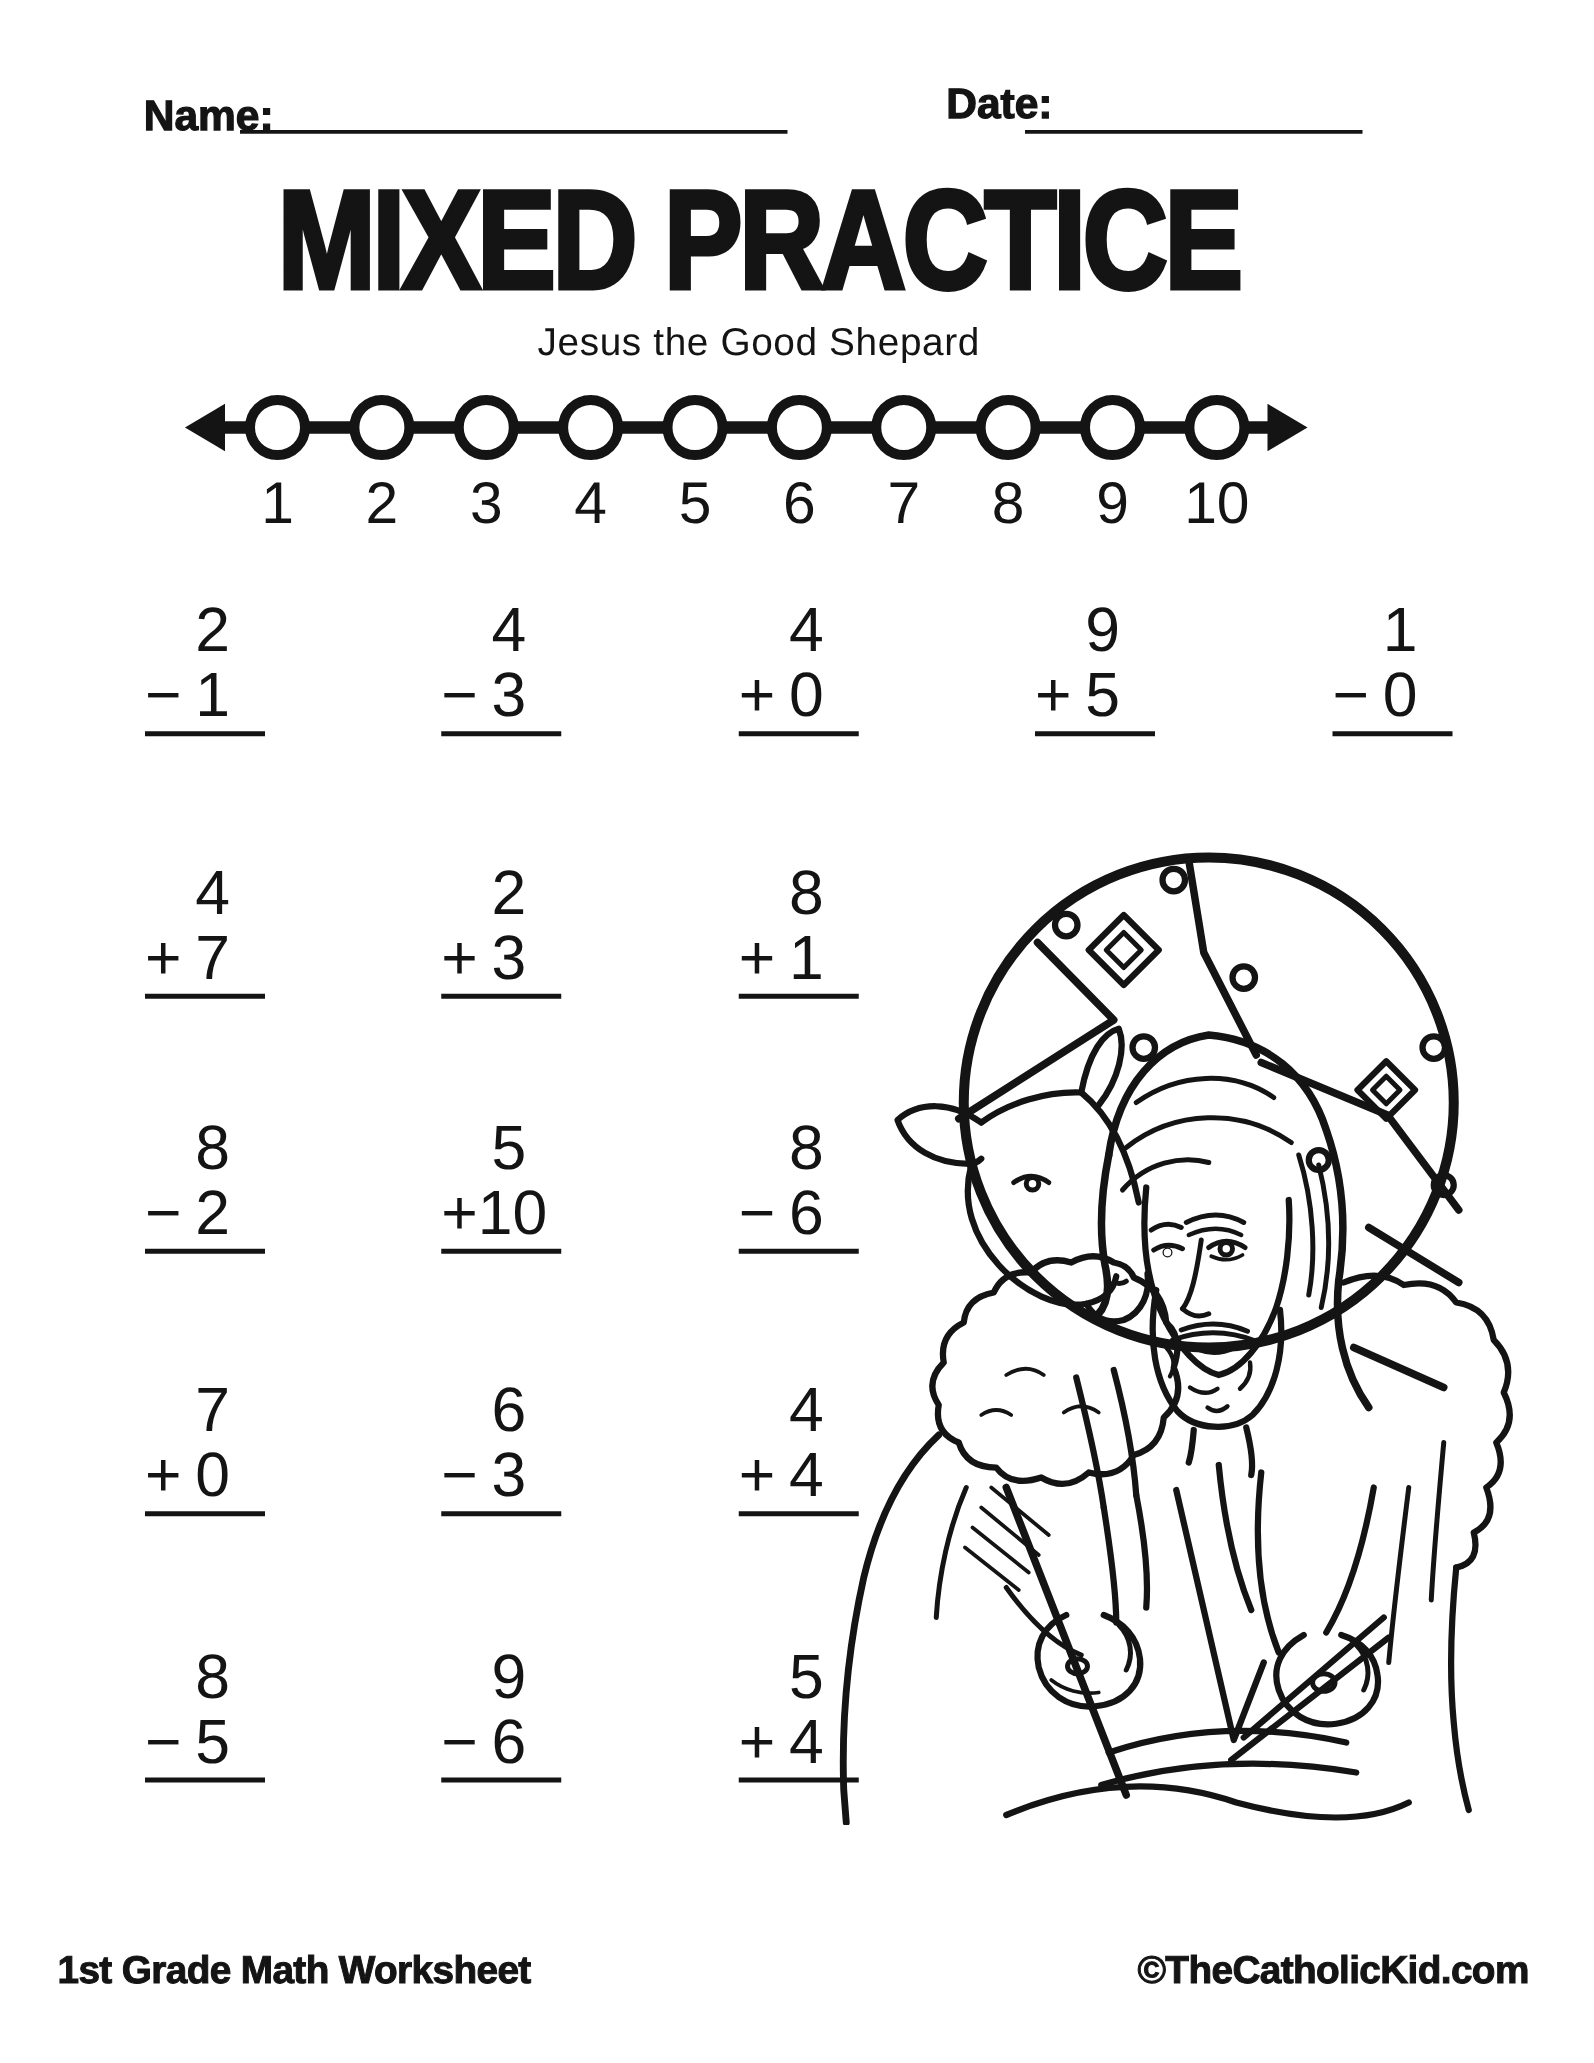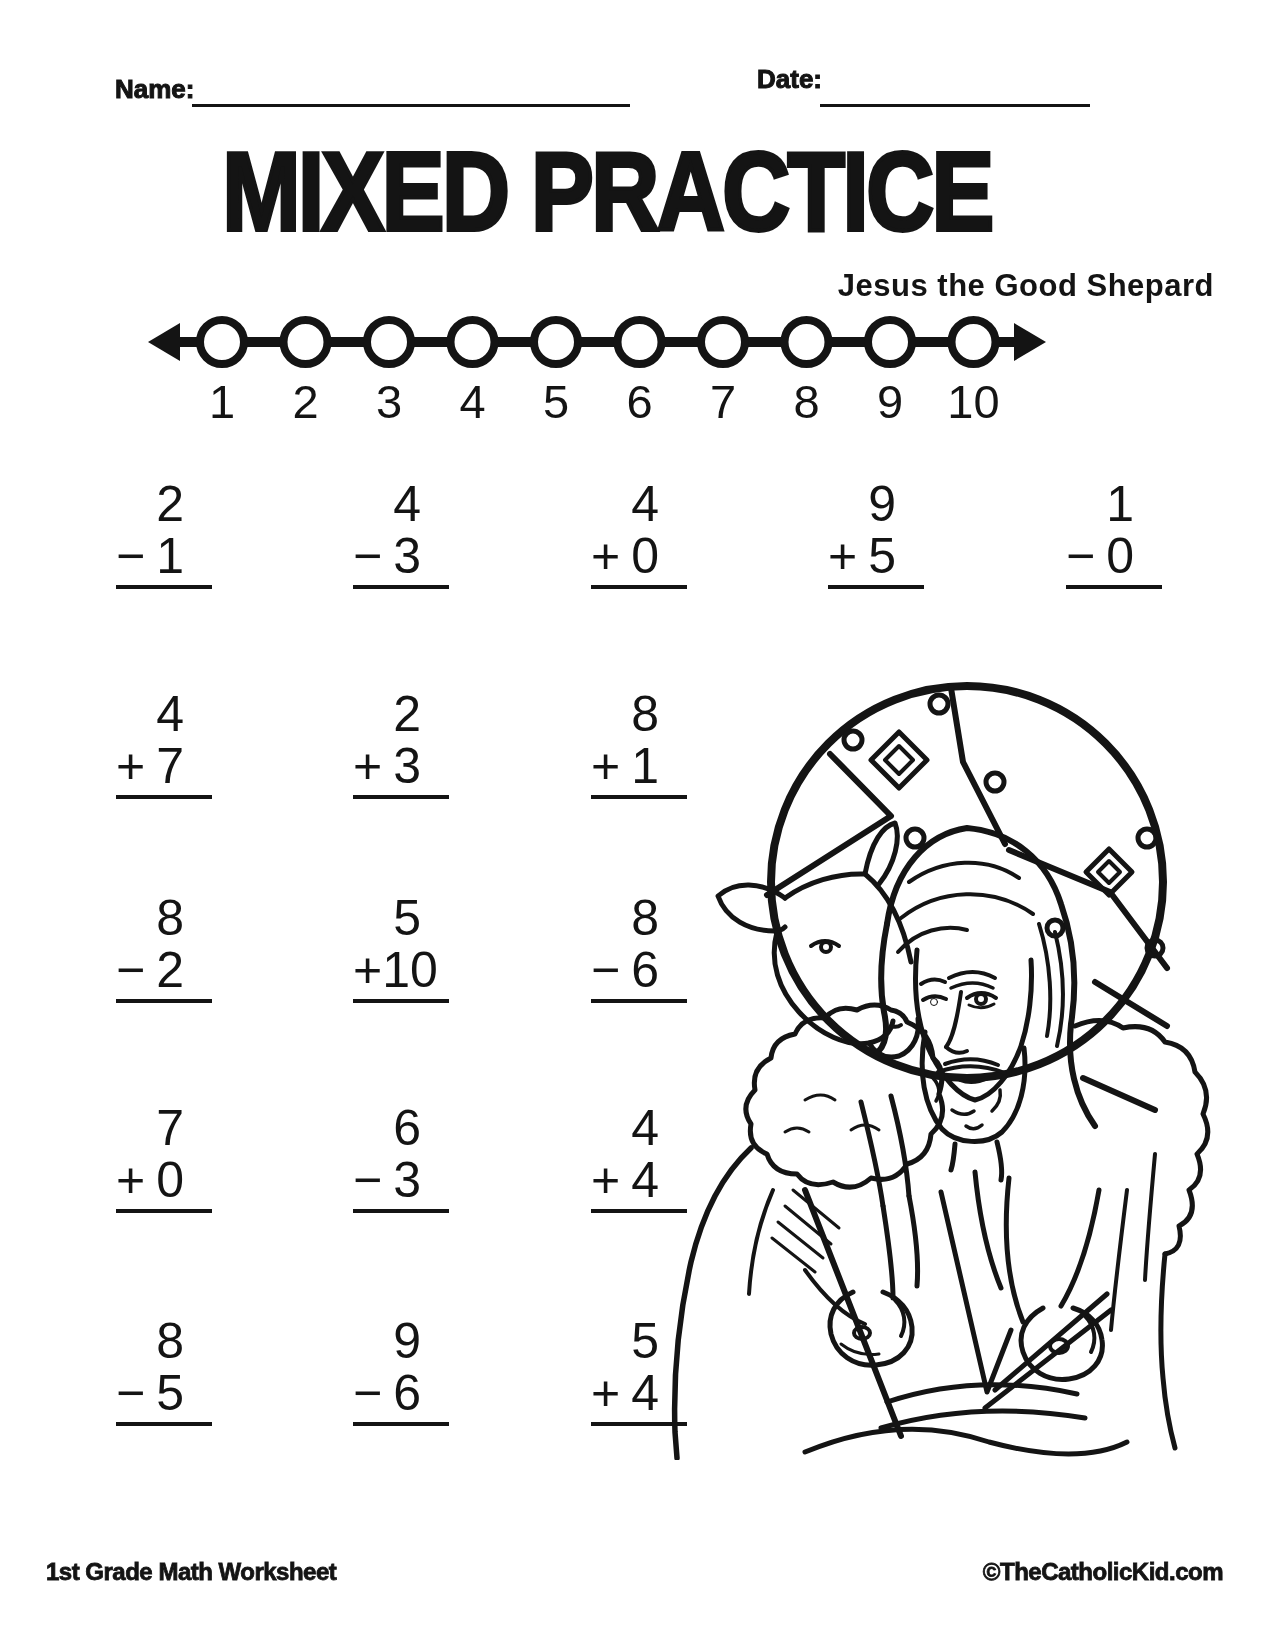--- a/index.html
+++ b/index.html
@@ -2,50 +2,50 @@
 <html><head>
 <meta charset="utf-8">
 <style>
   html,body{margin:0;padding:0;}
   body{
     width:1275px;height:1650px;position:relative;background:#ffffff;
     font-family:"Liberation Sans", sans-serif;color:#141414;overflow:hidden;
   }
   .abs{position:absolute;}
   
-  .hdr-label{font-size:26px;font-weight:bold;letter-spacing:0px;
+  .hdr-label{font-size:34px;font-weight:bold;letter-spacing:0px;
     -webkit-text-stroke:1px #141414;}
   .blank-line{border-bottom:3px solid #141414;height:0;}
   
   .title{
     top:138px;left:0;width:1214px;text-align:center;
     font-size:112px;font-weight:bold;line-height:108px;letter-spacing:-3px;
     transform:scaleX(.84);transform-origin:50% 50%;
     -webkit-text-stroke:4px #141414;
   }
   .subtitle{
-    top:268px;left:0;width:1214px;text-align:right;
-    font-size:31px;font-weight:bold;letter-spacing:.5px;
+    top:256px;left:0;width:1214px;text-align:center;
+    font-size:31px;font-weight:normal;letter-spacing:.5px;
   }
   
   .nl-svg{top:306px;left:0;}
   .nlc{fill:#ffffff;stroke:#141414;stroke-width:8;}
   .nlt{font-family:"Liberation Sans",sans-serif;font-size:47px;fill:#141414;}
   
   .prob{position:absolute;width:96px;font-size:50px;line-height:52px;}
   .ptop{text-align:right;padding-right:28px;}
   .pbot{display:flex;justify-content:space-between;align-items:baseline;
     padding:0 28px 3px 0;border-bottom:4px solid #141414;}
   .pans{height:46px;}
   
   .illus{top:630px;left:655px;}
   .illus path,.illus circle,.illus ellipse,.illus line{
     fill:none;stroke:#141414;stroke-linecap:round;stroke-linejoin:round;}
   
-  .foot{font-size:24px;font-weight:bold;letter-spacing:-.5px;
+  .foot{font-size:31px;font-weight:bold;letter-spacing:-.5px;
     -webkit-text-stroke:.8px #141414;}
 </style>
 </head>
 <body>
 
 <div class="abs hdr-label" style="top:74px;left:115px;">Name:</div>
 <div class="abs blank-line" style="top:104px;left:192px;width:438px;"></div>
 <div class="abs hdr-label" style="top:64px;left:757px;">Date:</div>
 <div class="abs blank-line" style="top:104px;left:820px;width:270px;"></div>
 

